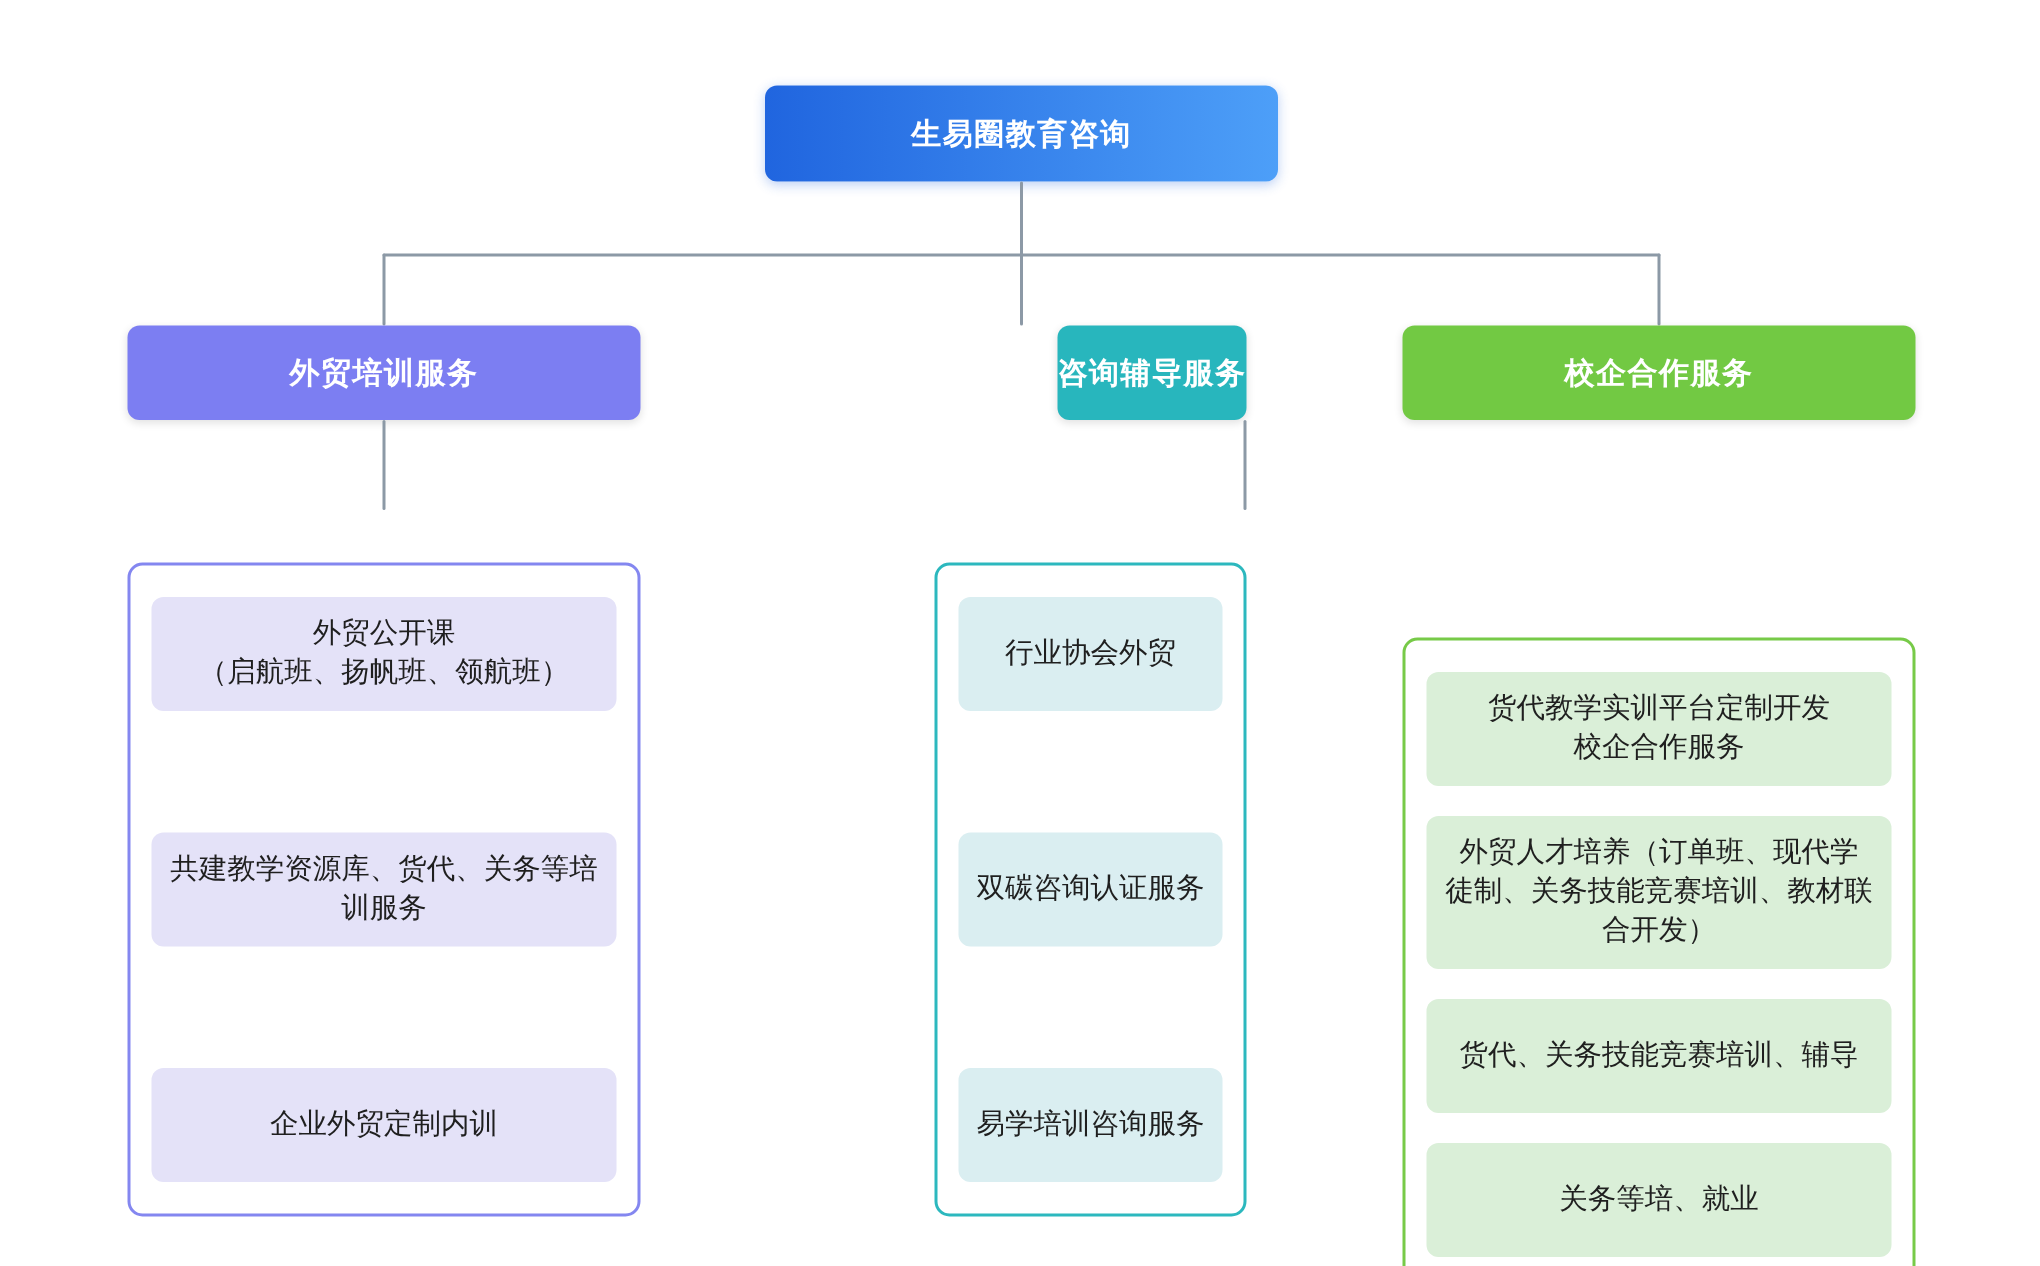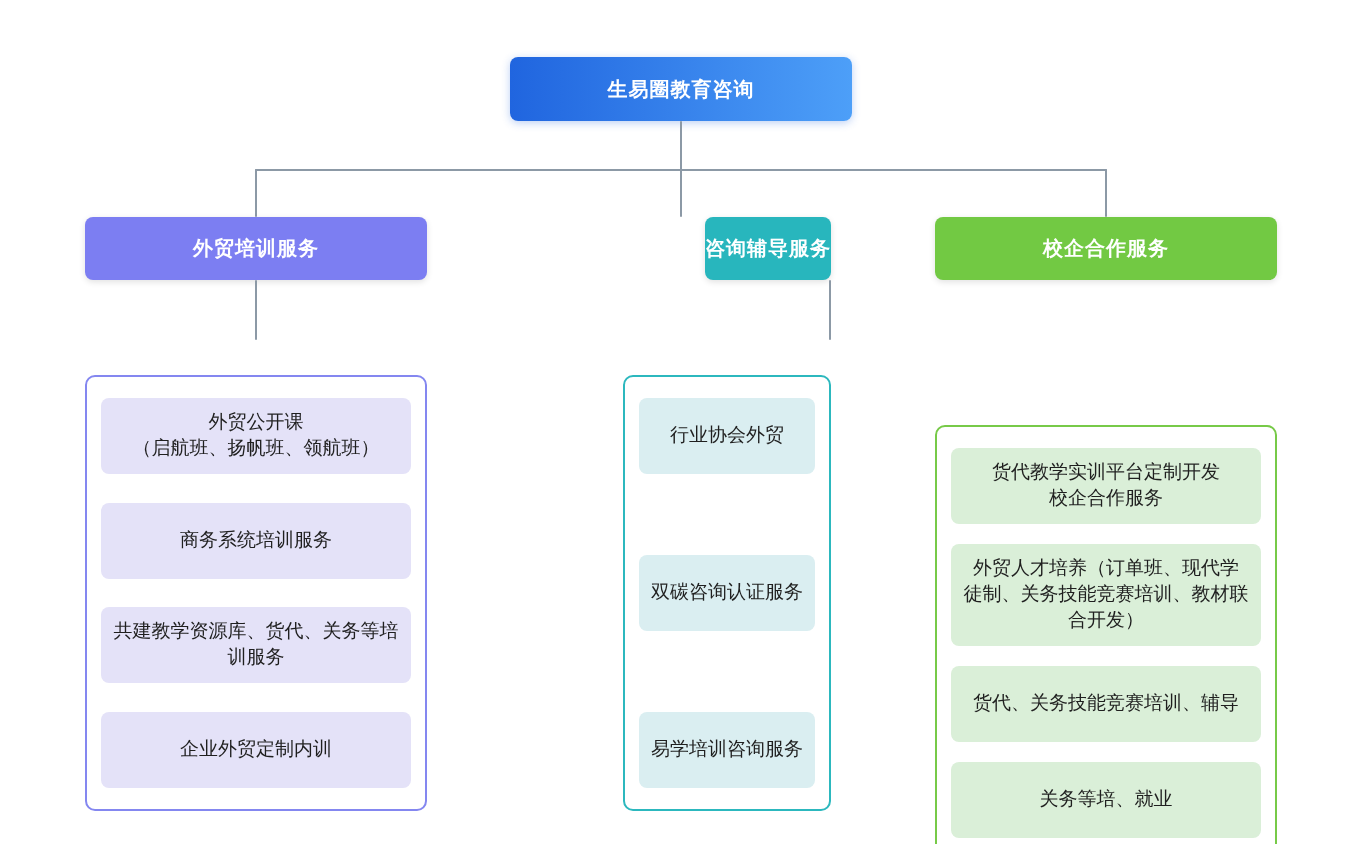--- a/index.html
+++ b/index.html
@@ -110,21 +110,20 @@
   <div class="branch branch-0" style="--header-color: #7c7ef2; --border-color: #8487f0; --item-bg: #e4e2f8;">
     <div class="branch-header">
       <span>外贸培训服务</span>
     </div>
     <div class="header-gap">
       <div class="gap-line"></div>
     </div>
     <div class="branch-container">
       <div class="branch-item">外贸公开课
 （启航班、扬帆班、领航班）</div>
-      <div class="branch-item">商务系统培训服务</div>
       <div class="branch-item">共建教学资源库、货代、关务等培
 训服务</div>
       <div class="branch-item">企业外贸定制内训</div>
     </div>
   </div>
 
   <div class="branch branch-1" style="--header-color: #28b6bd; --border-color: #2cb8be; --item-bg: #daeef1;">
     <div class="branch-header">
       <span>咨询辅导服务</span>
     </div>

